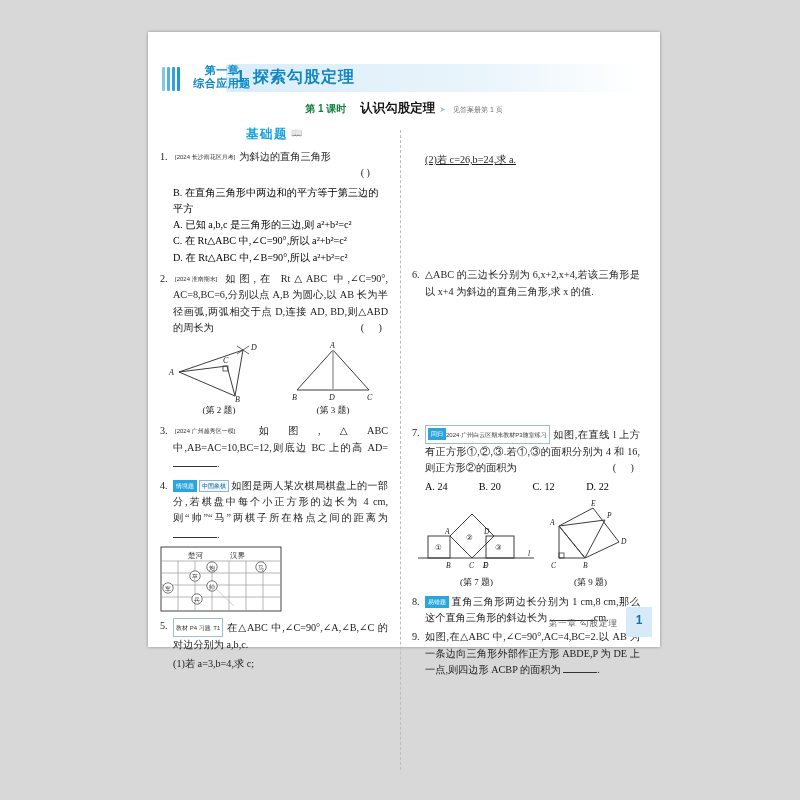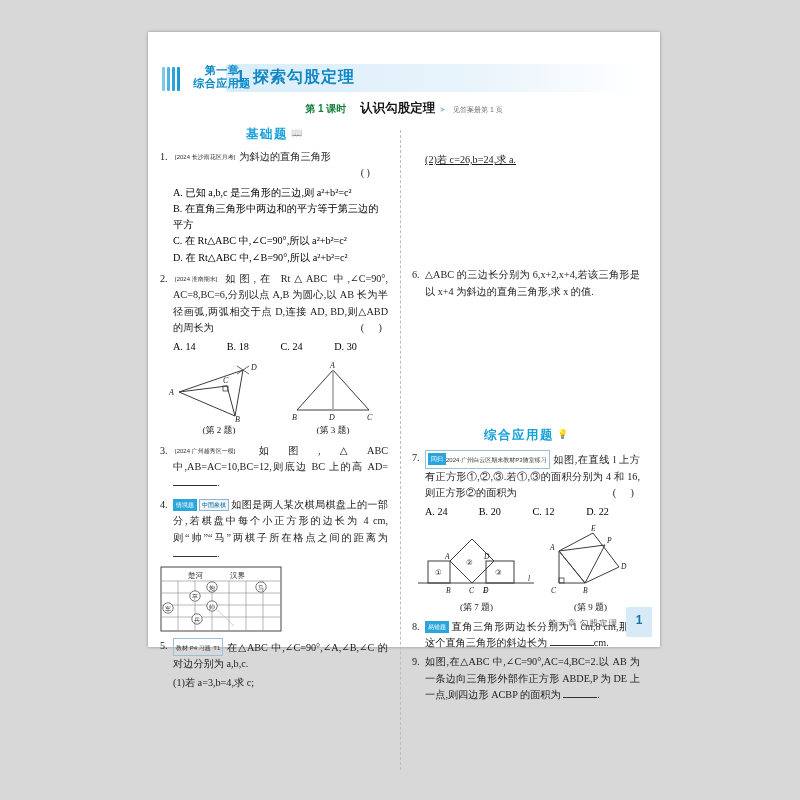--- a/index.html
+++ b/index.html
@@ -123,38 +123,32 @@
       </div>
 
       <div class="q">
         <span class="qnum">1.</span>
         <span class="qbody">
           <span class="tag plain">[2024 长沙雨花区月考]</span><span>为斜边的直角三角形</span>
           <div style="text-align:right;margin-right:18px;">(    )</div>
         </span>
       </div>
       <div class="opts">
+        <div>B. 在直角三角形中两边和的平方等于第三边的平方</div>
         <div>A. 已知 a,b,c 是三角形的三边,则 a²+b²=c²</div>
-        <div>B. 在直角三角形中两边和的平方等于第三边的平方</div>
         <div>C. 在 Rt△ABC 中,∠C=90°,所以 a²+b²=c²</div>
         <div>D. 在 Rt△ABC 中,∠B=90°,所以 a²+b²=c²</div>
       </div>
 
       <div class="q" style="margin-top:5px;">
         <span class="qnum">2.</span>
         <span class="qbody">
           <span class="tag plain">[2024 淮南期末]</span><span>如图,在 Rt△ABC 中,∠C=90°, AC=8,BC=6,分别以点 A,B 为圆心,以 AB 长为半径画弧,两弧相交于点 D,连接 AD, BD,则△ABD 的周长为</span>
           <span class="choice">(    )</span>
         </span>
-      </div>
-      <div class="opts" style="display:flex;">
-        <span style="flex:1">A. 14</span>
-        <span style="flex:1">B. 18</span>
-        <span style="flex:1">C. 24</span>
-        <span style="flex:1">D. 30</span>
       </div>
 
       <div class="figrow">
         <div class="figwrap">
           <svg width="108" height="62" viewBox="0 0 108 62">
             <g stroke="#3c3c3c" fill="none" stroke-width="1">
               <path d="M14 32 L78 10 L70 56 Z"></path>
               <path d="M14 32 L62 26"></path>
               <path d="M62 26 L70 56"></path>
               <path d="M72 6 L84 14 M84 6 L72 14" stroke-width=".8"></path>
@@ -253,23 +247,20 @@
 
       <div style="height:96px;"></div>
 
       <div class="q">
         <span class="qnum">6.</span>
         <span class="qbody">△ABC 的三边长分别为 6,x+2,x+4,若该三角形是以 x+4 为斜边的直角三角形,求 x 的值.</span>
       </div>
 
       <div style="height:122px;"></div>
 
-      <div class="band">
-        <span class="btxt">综合应用题</span><span class="bicon">💡</span>
-      </div>
 
       <div class="q">
         <span class="qnum">7.</span>
         <span class="qbody">
           <span class="tagbox"><span class="tag dark" style="margin:0">回归</span><span class="l1">2024·广州白云区期末</span><span class="l2">教材P3随堂练习</span></span><span>如图,在直线 l 上方有正方形①,②,③.若①,③的面积分别为 4 和 16,则正方形②的面积为</span>
           <span class="choice">(    )</span>
         </span>
       </div>
       <div class="opts" style="display:flex;">
         <span style="flex:1">A. 24</span>

